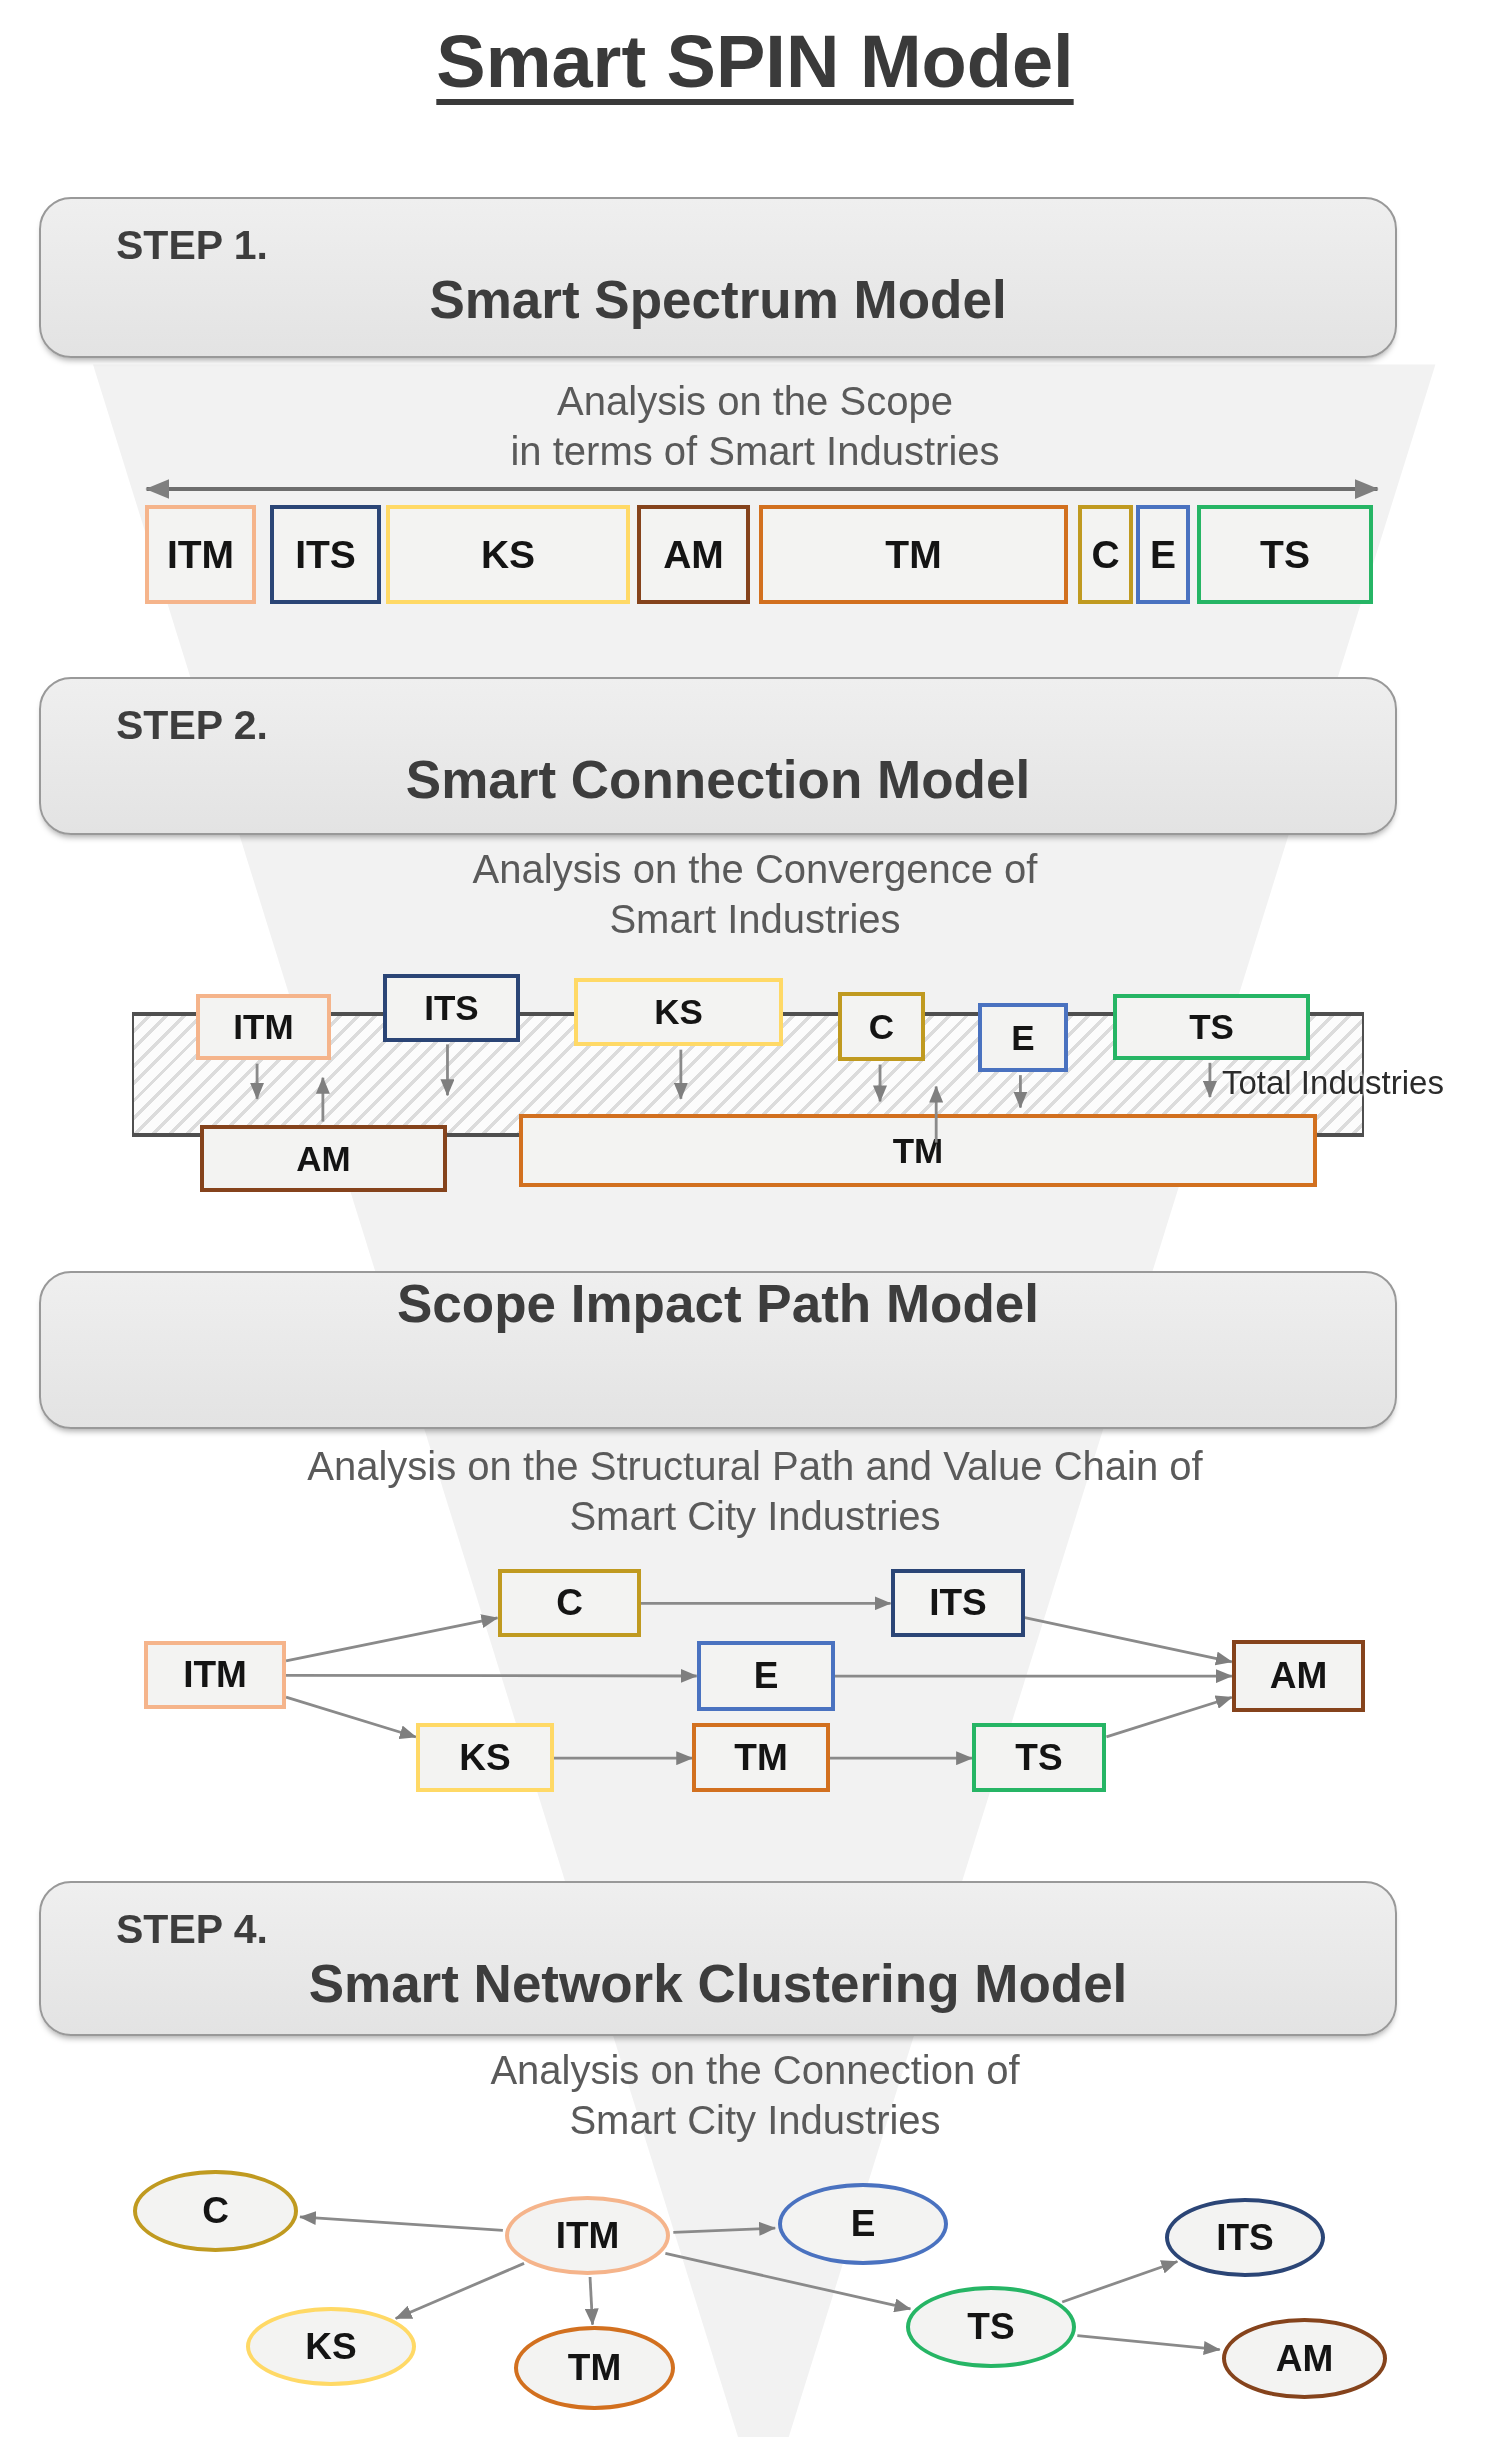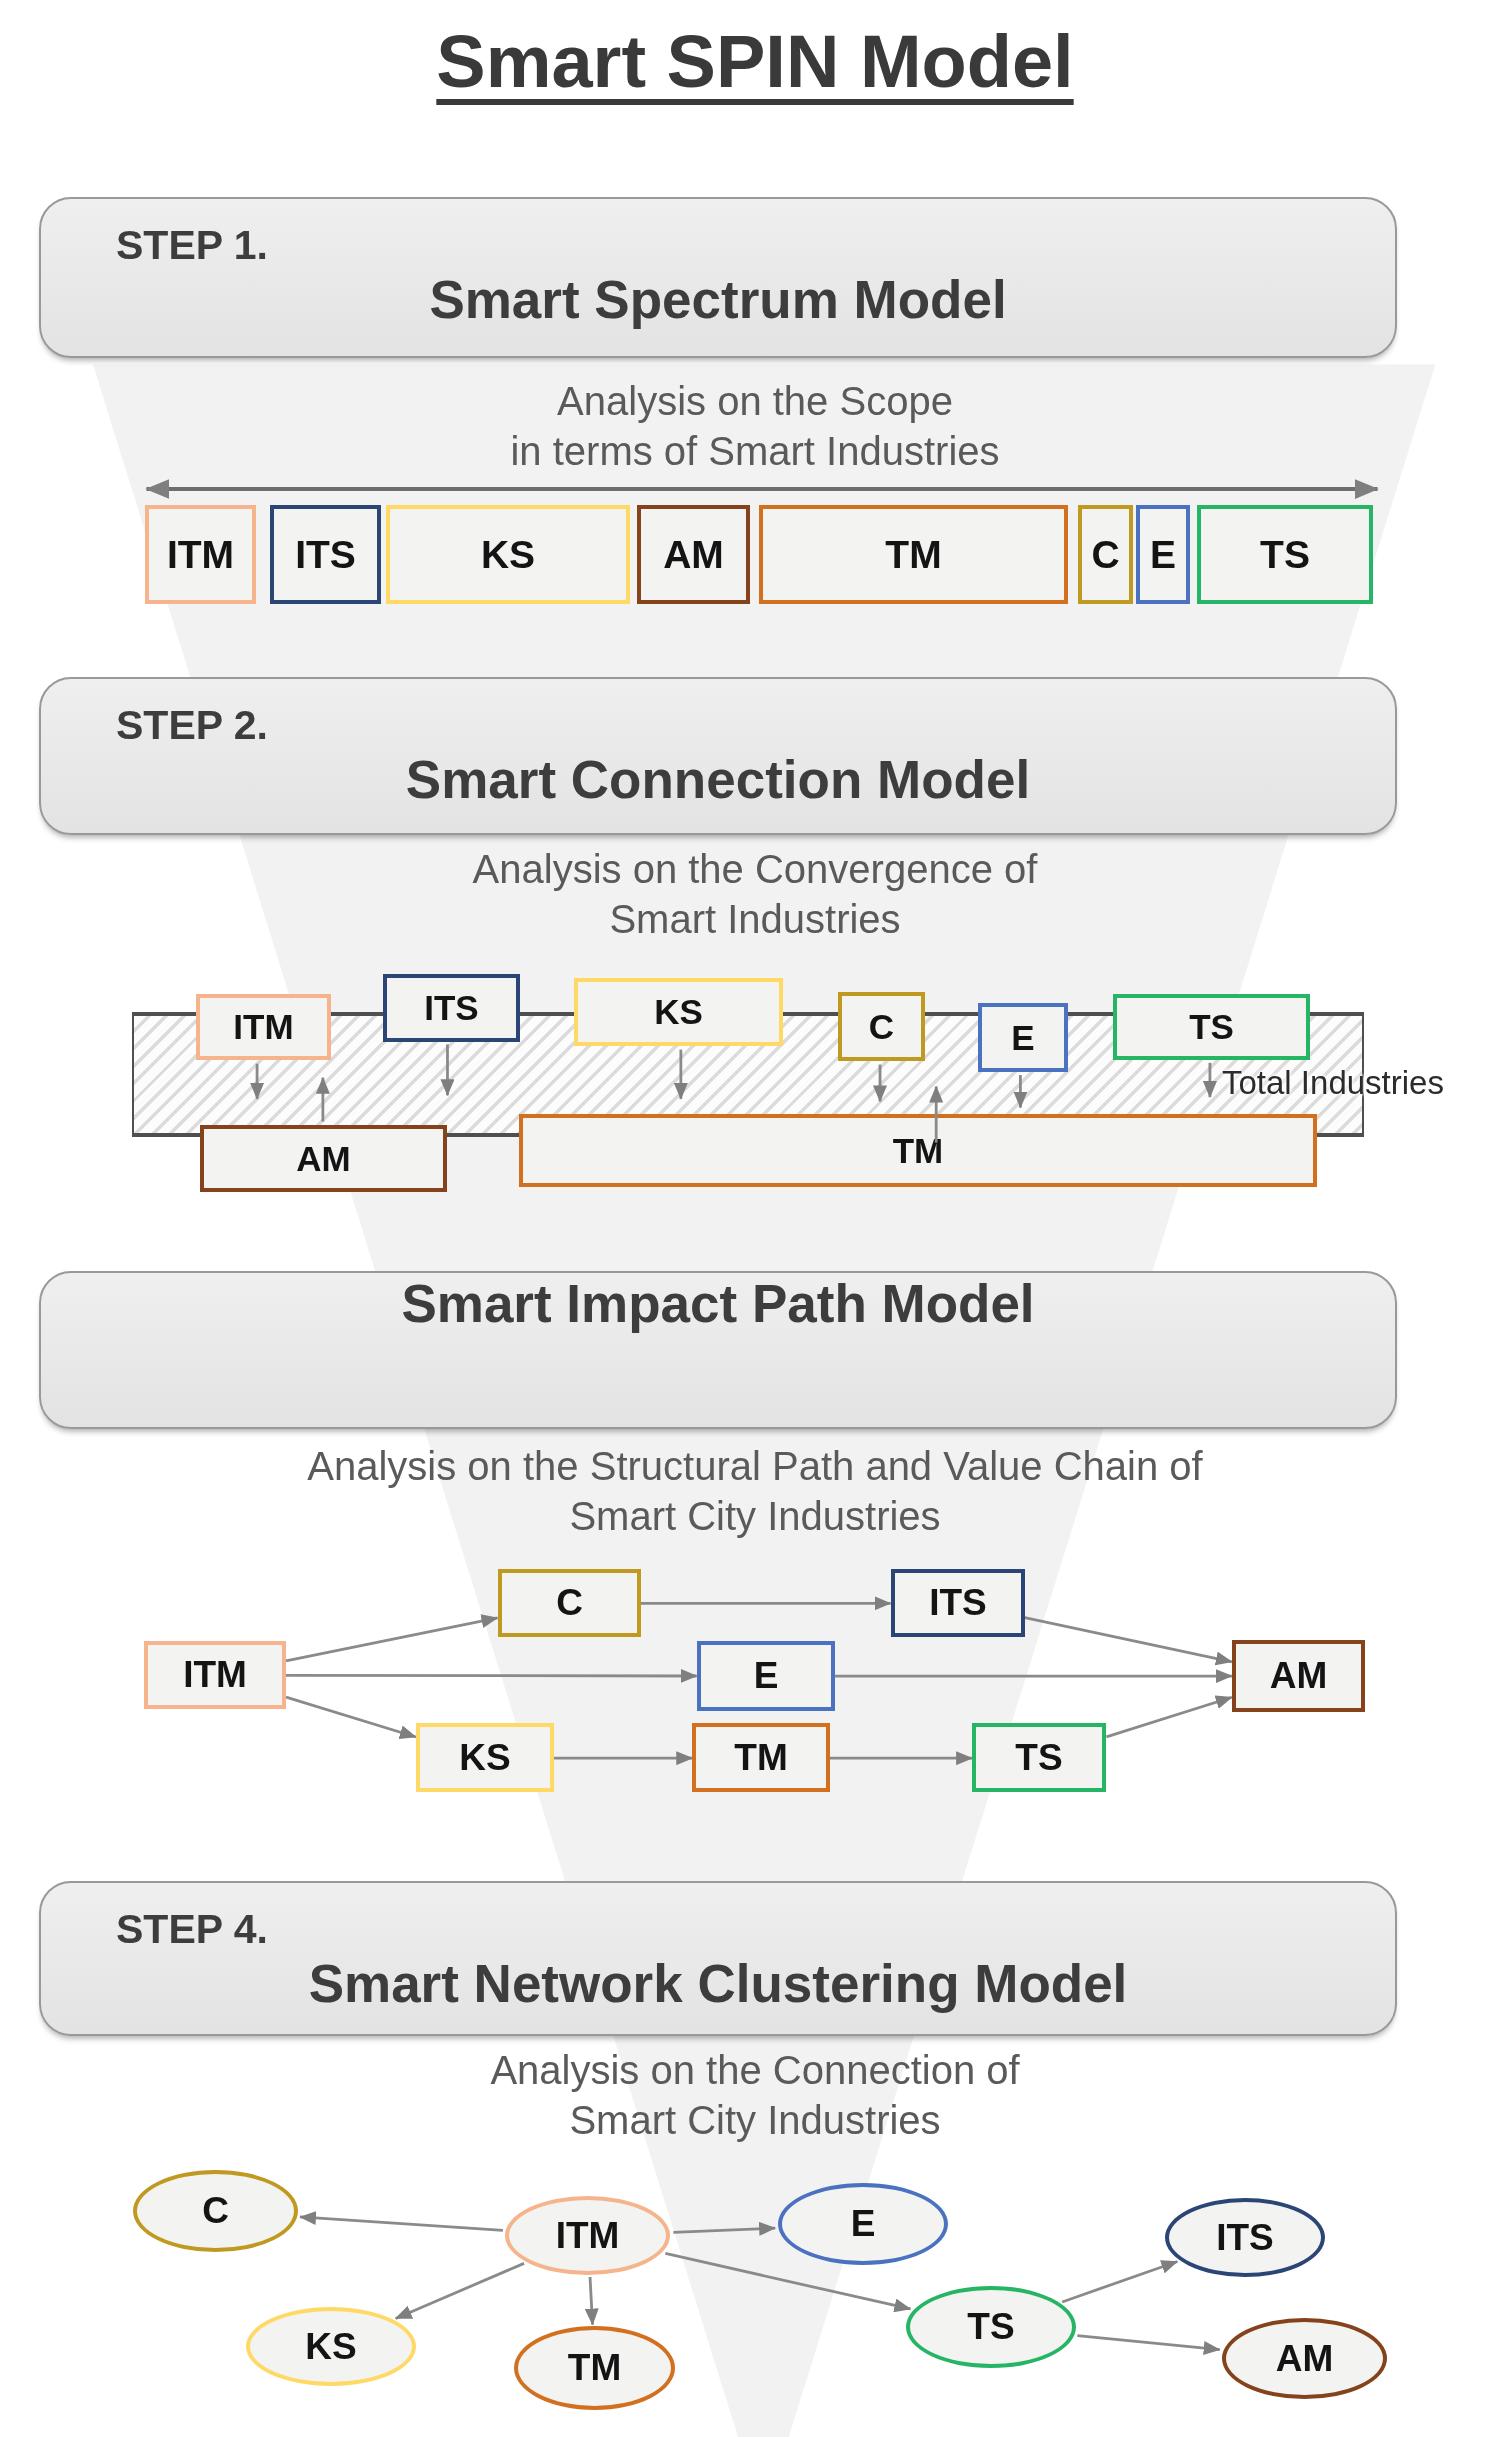--- a/index.html
+++ b/index.html
@@ -57,21 +57,21 @@
   <div class="step-header" style="top:677px;height:158px;">
     <div class="step-label">STEP 2.</div>
     <div class="step-title">Smart Connection Model</div>
   </div>
   <div class="subtitle" style="top:844px;">
     <div>Analysis on the Convergence of</div>
     <div>Smart Industries</div>
   </div>
 
   <div class="step-header" style="top:1271px;height:158px;">
-    <div class="step-title">Smart Impact Path Model</div>
+    <div class="step-title">Scope Impact Path Model</div>
   </div>
   <div class="subtitle" style="top:1441px;">
     <div>Analysis on the Structural Path and Value Chain of</div>
     <div>Smart City Industries</div>
   </div>
 
   <div class="step-header" style="top:1881px;height:155px;">
     <div class="step-label">STEP 4.</div>
     <div class="step-title">Smart Network Clustering Model</div>
   </div>

